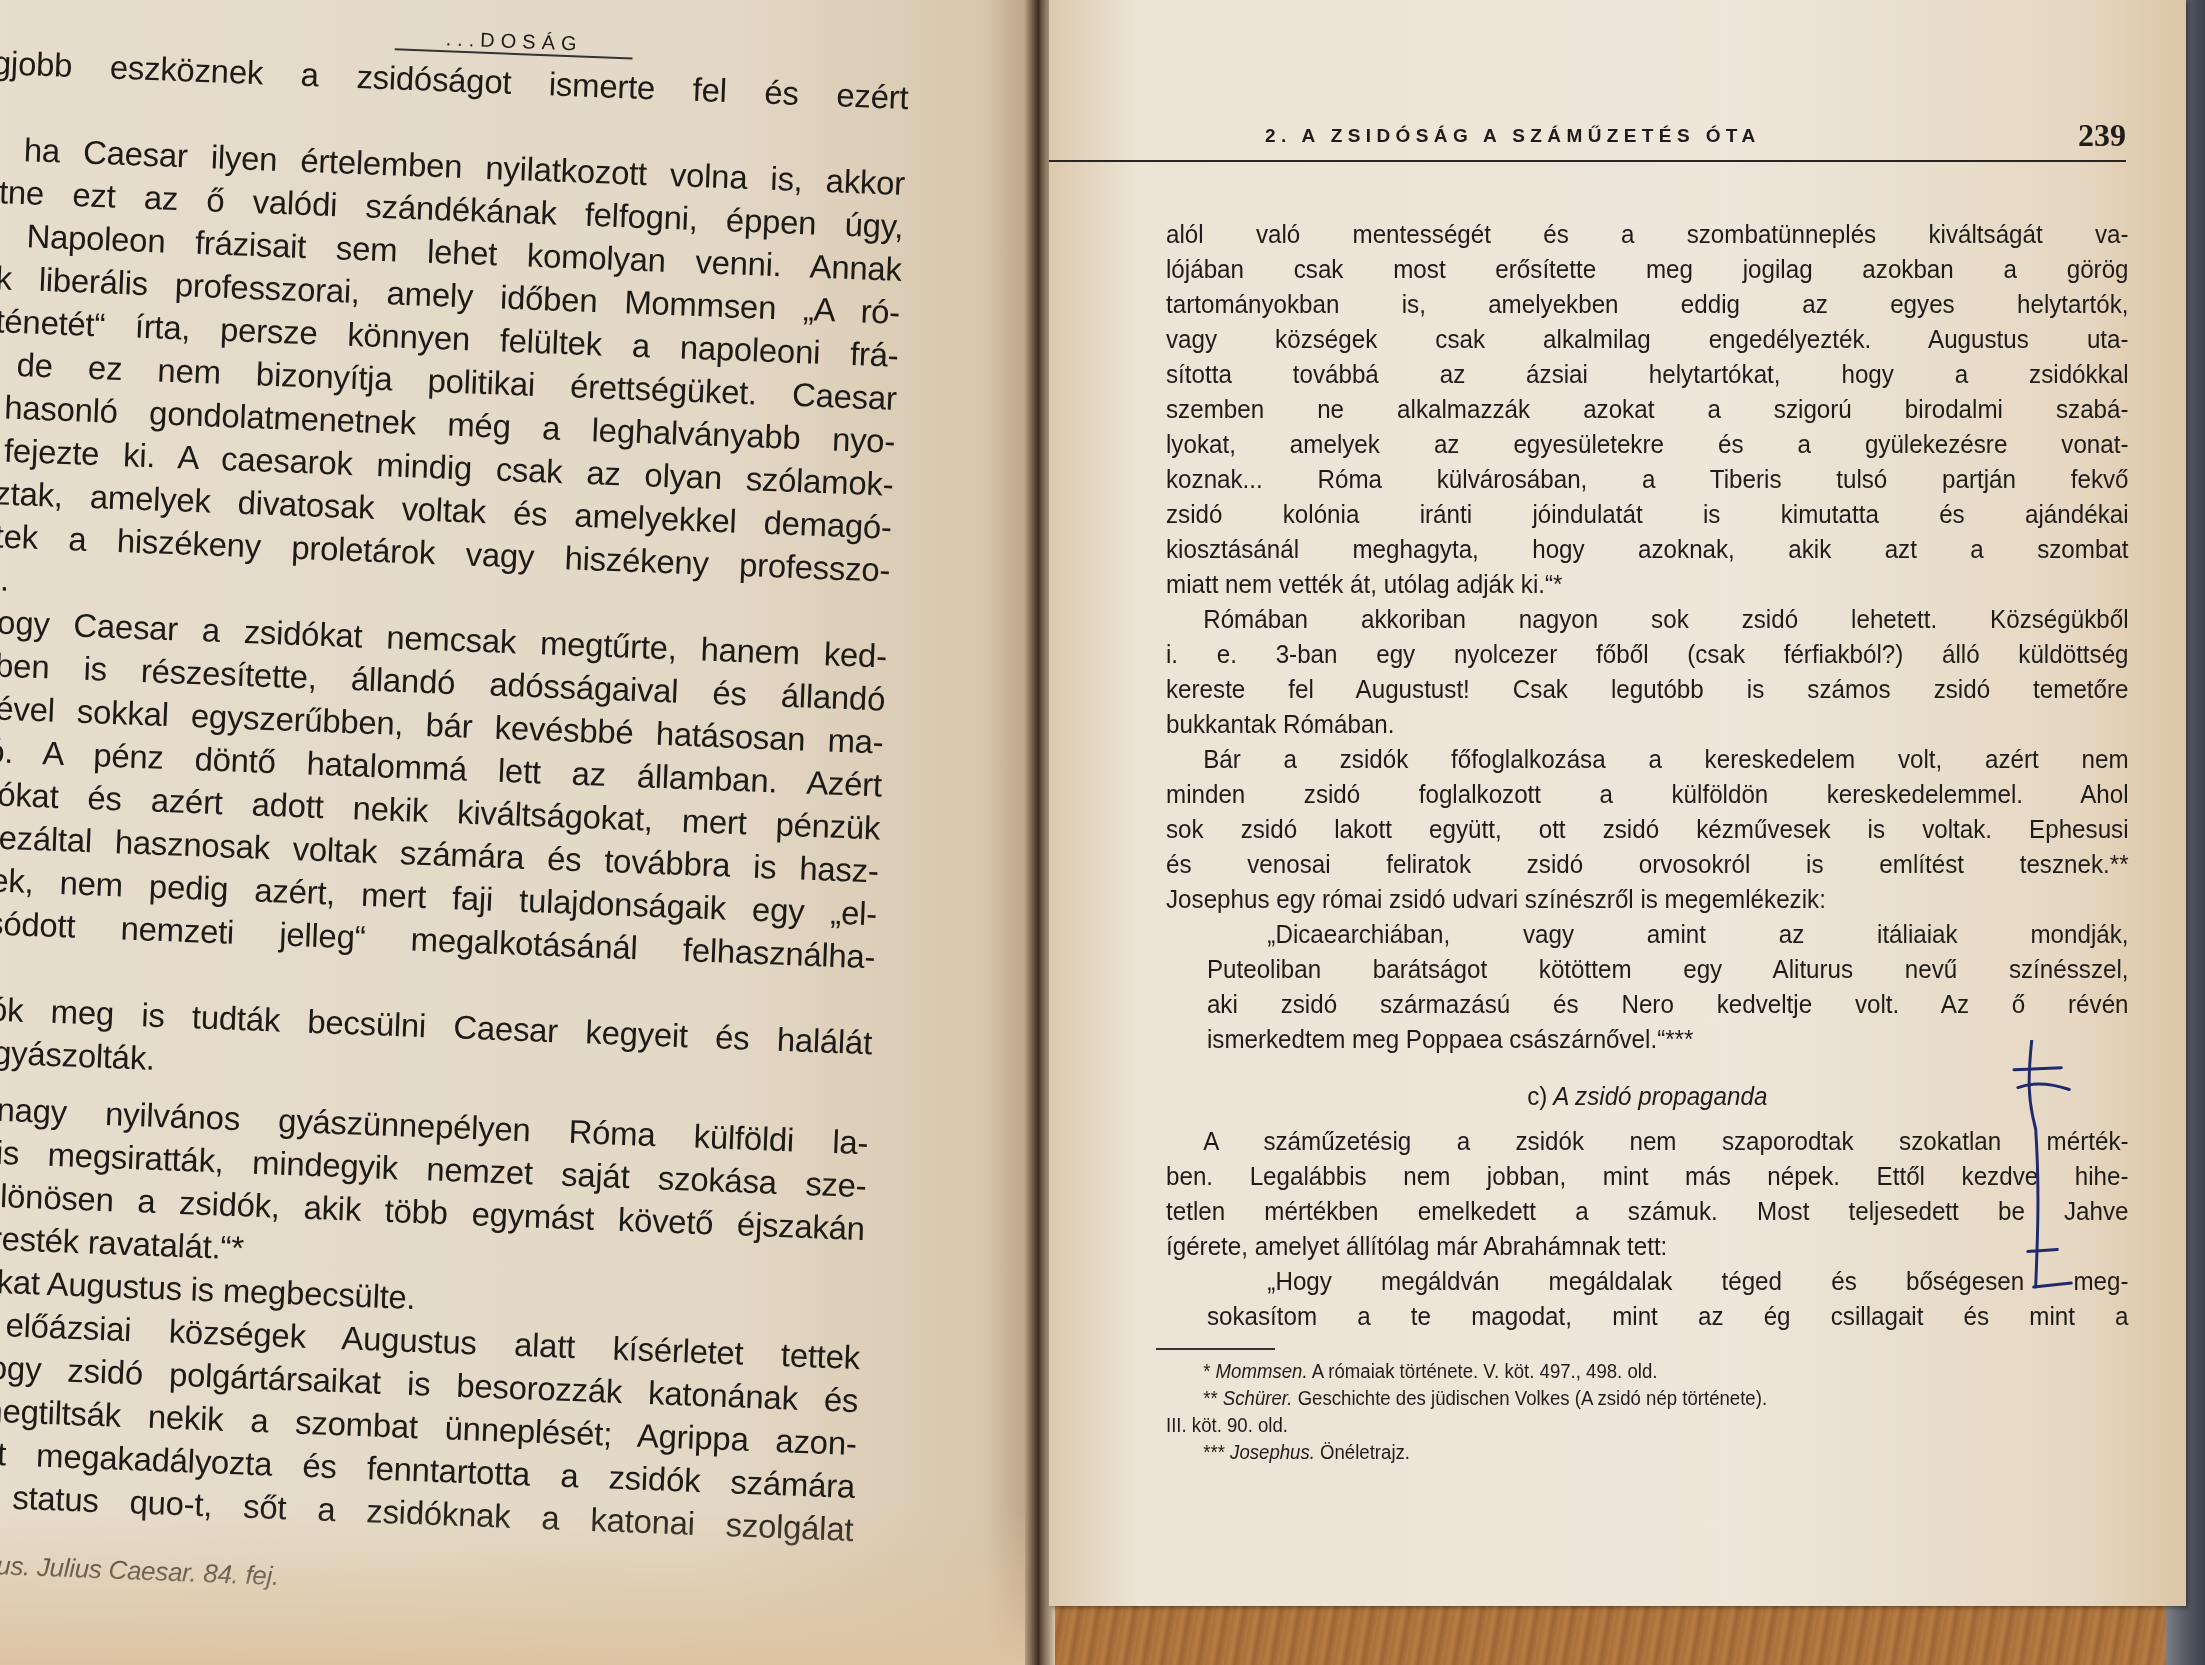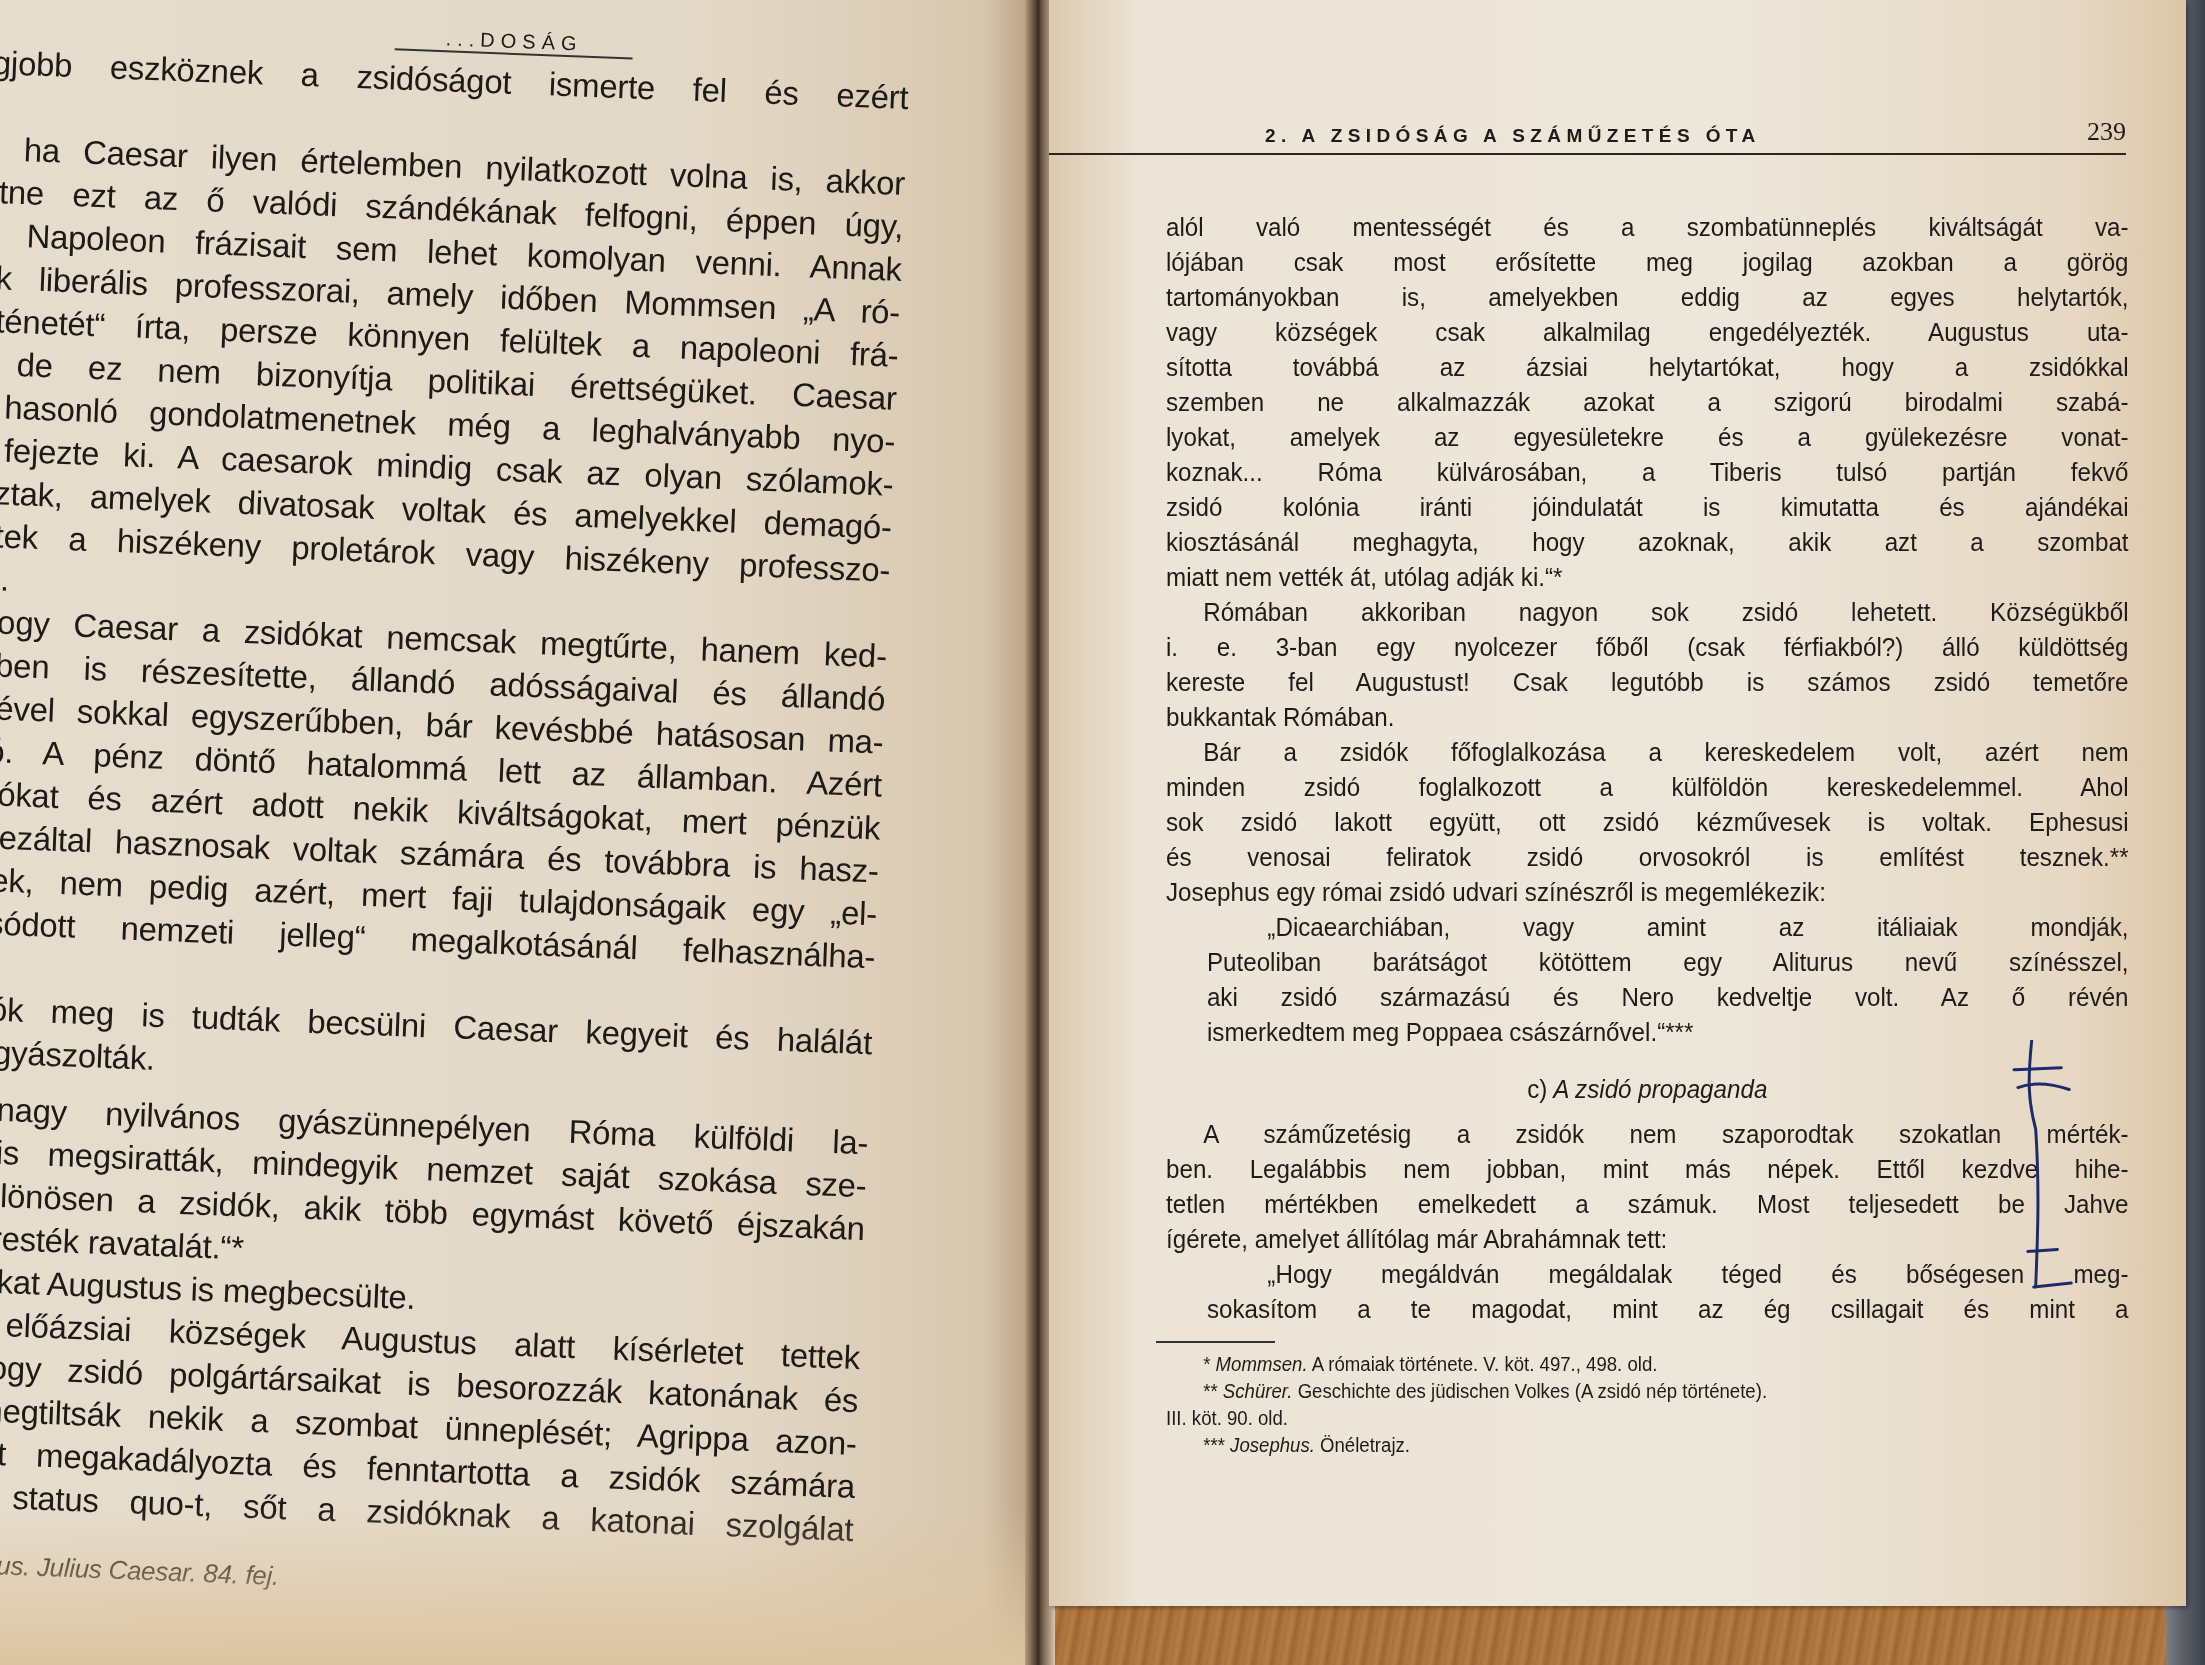--- a/index.html
+++ b/index.html
@@ -33,24 +33,24 @@
   .left-text .running{font-size:20px;letter-spacing:6px;text-align:center;margin-left:426px;width:238px;
     border-bottom:2px solid #333;line-height:24px;margin-bottom:6px;}
   .left-text .ln{white-space:nowrap;text-align:justify;text-align-last:justify;display:block;width:941px;}
   .left-text .ln.last{text-align-last:left;}
   .left-text .gap{height:14px;}
   .left-text .fn{font-size:26px;margin-top:26px;font-style:italic;}
 
   
   .right-text{position:absolute;left:117px;top:117px;width:960px;color:#1f1b18;
     font-family:"Liberation Sans",sans-serif;}
-  .header-row{display:flex;justify-content:space-between;align-items:flex-end;
+  .header-row{display:flex;justify-content:space-between;align-items:center;
     border-bottom:2px solid #2a2520;padding-bottom:6px;margin-left:-139px;width:1099px;}
   .running-head{font-size:19px;letter-spacing:5.4px;font-weight:bold;margin-left:238px;}
-  .page-num{font-size:26px;font-weight:normal;font-family:"Liberation Serif",serif;}
+  .page-num{font-size:32px;font-weight:bold;font-family:"Liberation Serif",serif;}
   .body{margin-top:55px;font-size:26px;line-height:35px;transform:scaleX(0.93);transform-origin:0 0;width:1035px;}
   .body .ln{display:block;white-space:nowrap;text-align:justify;text-align-last:justify;}
   .body .ln.last{text-align-last:left;}
   .body .ind{padding-left:40px;}
   .body .quote{padding-left:44px;}
   .body .quote-first{padding-left:109px;}
   .subhead{text-align:center;font-style:italic;margin:22px 0 10px;text-align-last:center !important;}
   .subhead .label{font-style:normal;}
   .fn-rule{width:119px;border-top:2px solid #333;margin:14px 0 8px -10px;}
   .footnotes{font-size:20px;line-height:27px;transform:scaleX(0.93);transform-origin:0 0;}

